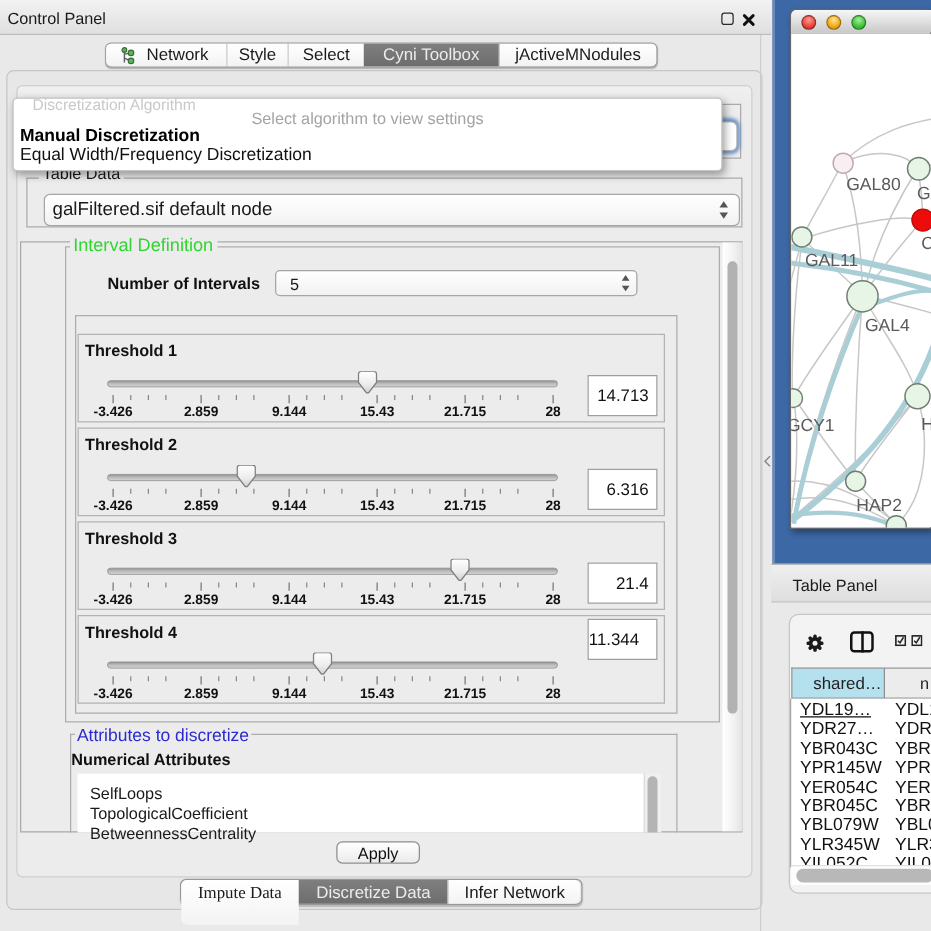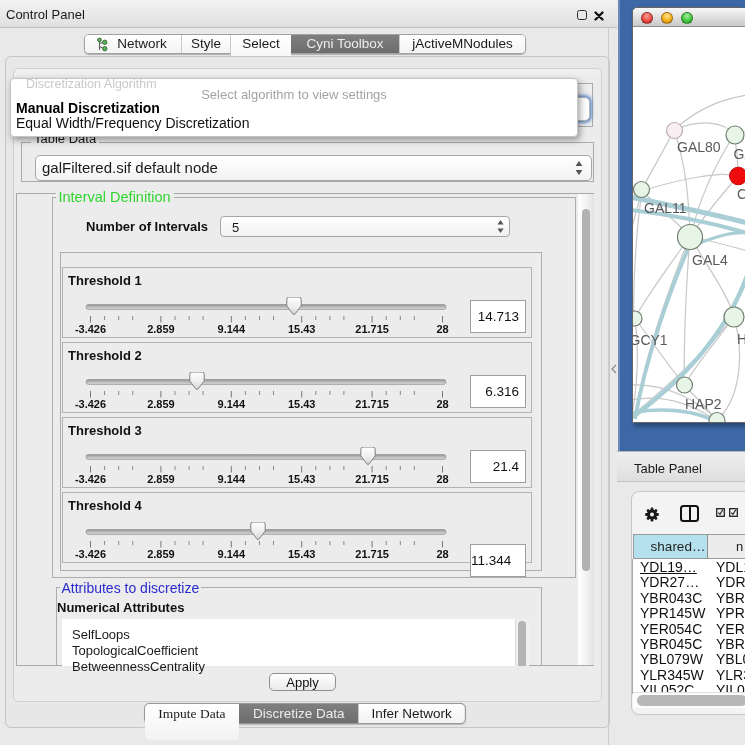--- a/index.html
+++ b/index.html
@@ -17,21 +17,21 @@
     </svg>
 <div class="abs" style="left:84px;top:34px;width:442px;height:20px;border:1px solid #a2a2a2;border-radius:5px;background:#fff;box-shadow:0 1px 1px rgba(0,0,0,0.25);overflow:hidden;">
 </div>
 <div class="abs" style="left:85px;top:35px;width:96px;height:18px;background:linear-gradient(#ffffff,#f3f3f3);border-radius:4px 0 0 4px;color:#1a1a1a;font-size:13.5px;text-align:center;line-height:18px;"><svg style="position:absolute;left:11px;top:1.5px;" width="12" height="15" viewBox="0 0 12 15">
         <path d="M3.5,3 L3.5,13 M3.5,6.5 L8.3,5.3 M3.5,9.5 L8.3,11.7" stroke="#606060" stroke-width="1.1" fill="none"></path>
         <circle cx="3.5" cy="3" r="1.9" fill="#5db05d" stroke="#336b33" stroke-width="0.9"></circle>
         <circle cx="8.8" cy="5.3" r="2.2" fill="#5db05d" stroke="#336b33" stroke-width="0.9"></circle>
         <circle cx="8.8" cy="11.7" r="2.2" fill="#5db05d" stroke="#336b33" stroke-width="0.9"></circle>
       </svg><span style="padding-left:18px;">Network</span></div>
 <div class="abs" style="left:181px;top:35px;width:49px;height:18px;background:linear-gradient(#ffffff,#f3f3f3);border-left:1px solid #c9c9c9;color:#1a1a1a;font-size:13.5px;text-align:center;line-height:18px;">Style</div>
-<div class="abs" style="left:230px;top:35px;width:61px;height:34px;background:linear-gradient(#ffffff,#f3f3f3);border-left:1px solid #c9c9c9;color:#1a1a1a;font-size:13.5px;text-align:center;line-height:18px;">Select</div>
+<div class="abs" style="left:230px;top:35px;width:61px;height:18px;background:linear-gradient(#ffffff,#f3f3f3);border-left:1px solid #c9c9c9;color:#1a1a1a;font-size:13.5px;text-align:center;line-height:18px;">Select</div>
 <div class="abs" style="left:291px;top:35px;width:108px;height:18px;background:linear-gradient(#7f7f7f,#6d6d6d);color:#ececec;font-size:13.5px;text-align:center;line-height:18px;">Cyni Toolbox</div>
 <div class="abs" style="left:399px;top:35px;width:126px;height:18px;background:linear-gradient(#ffffff,#f3f3f3);border-radius:0 4px 4px 0;border-left:1px solid #c9c9c9;color:#1a1a1a;font-size:13.5px;text-align:center;line-height:18px;">jActiveMNodules</div>
 <div class="abs" style="left:5px;top:56px;width:605px;height:672px;background:#e7e7e7;border:1px solid #c6c6c6;border-radius:6px;"></div>
 <div class="abs" style="left:13px;top:68px;width:589px;height:634px;background:linear-gradient(#f0f0f0,#ececec 12px);border:1px solid #d0d0d0;border-radius:5px;"></div>
 <div class="abs" style="left:21px;top:83px;width:572px;height:44px;border:1px solid #ababab;background:#ededed;"></div>
 <div class="abs" style="left:576px;top:97px;width:14px;height:24px;background:#fff;border:1px solid #b5b5b5;border-radius:0 5px 5px 0;box-shadow:0 0 3px 2px rgba(75,125,195,0.8);"></div>
 <div class="abs" style="left:10px;top:78px;width:568px;height:59px;background:#ffffff;border:1px solid #c4c4c4;border-radius:4px;box-shadow:2px 3px 7px rgba(0,0,0,0.38);z-index:30;"></div>
 <div class="abs" style="left:26px;top:76.5px;font-size:12.5px;color:#c9c9c9;z-index:31;">Discretization Algorithm</div>
 <div class="abs" style="left:10px;top:87px;width:568px;font-size:13px;color:#a3a3a3;text-align:center;z-index:31;">Select algorithm to view settings</div>
 <div class="abs" style="left:16px;top:100px;font-size:14px;font-weight:bold;color:#000;z-index:31;">Manual Discretization</div>
@@ -239,21 +239,21 @@
       <text x="20.5" y="36" font-size="11" font-weight="bold" fill="#111" text-anchor="middle" font-family="Liberation Sans, sans-serif">-3.426</text>
       <text x="90.9" y="36" font-size="11" font-weight="bold" fill="#111" text-anchor="middle" font-family="Liberation Sans, sans-serif">2.859</text>
       <text x="161.3" y="36" font-size="11" font-weight="bold" fill="#111" text-anchor="middle" font-family="Liberation Sans, sans-serif">9.144</text>
       <text x="231.7" y="36" font-size="11" font-weight="bold" fill="#111" text-anchor="middle" font-family="Liberation Sans, sans-serif">15.43</text>
       <text x="302.1" y="36" font-size="11" font-weight="bold" fill="#111" text-anchor="middle" font-family="Liberation Sans, sans-serif">21.715</text>
       <text x="372.5" y="36" font-size="11" font-weight="bold" fill="#111" text-anchor="middle" font-family="Liberation Sans, sans-serif">28</text>
       <g transform="translate(188.0,2)">
         <path d="M-5,-2 h10 a2.2,2.2 0 0 1 2.2,2.2 v6.8 l-6,7.8 a1.6,1.6 0 0 1 -2.4,0 l-6,-7.8 v-6.8 a2.2,2.2 0 0 1 2.2,-2.2 z" fill="url(#th4)" stroke="#7f7f7f" stroke-width="1"></path>
       </g>
     </svg>
-    <div class="abs" style="left:470px;top:544px;width:56px;height:33px;background:#fff;border:1px solid #9e9e9e;font-size:13.5px;color:#111;text-align:right;line-height:31px;padding-right:17px;">11.344</div>
+    <div class="abs" style="left:470px;top:495px;width:56px;height:33px;background:#fff;border:1px solid #9e9e9e;font-size:13.5px;color:#111;text-align:right;line-height:31px;padding-right:17px;">11.344</div>
 <div class="abs" style="left:56px;top:587px;width:486px;height:79px;border:1px solid #adadad;border-bottom:none;"></div>
 <div class="abs" style="left:59.5px;top:579.5px;background:#ececec;padding:0 2px;font-size:14px;color:#2a2ad0;">Attributes to discretize</div>
 <div class="abs b13" style="left:57px;top:600px;">Numerical Attributes</div>
 <div class="abs" style="left:62px;top:619px;width:453px;height:47px;background:#fff;"></div>
 <div class="abs" style="left:515px;top:619px;width:14px;height:47px;background:#f0f0f0;border-left:1px solid #dcdcdc;"></div>
 <div class="abs" style="left:518px;top:621px;width:8px;height:45px;background:#b4b4b4;border-radius:4px 4px 0 0;"></div>
 <div class="abs t13" style="left:72px;top:627px;">SelfLoops</div>
 <div class="abs t13" style="left:72px;top:643px;">TopologicalCoefficient</div>
 <div class="abs t13" style="left:72px;top:659px;">BetweennessCentrality</div>
 <div class="abs" style="left:578px;top:194px;width:16px;height:471px;background:linear-gradient(to right,#ffffff,#f2f2f2 55%,#e2e2e2);"></div>

